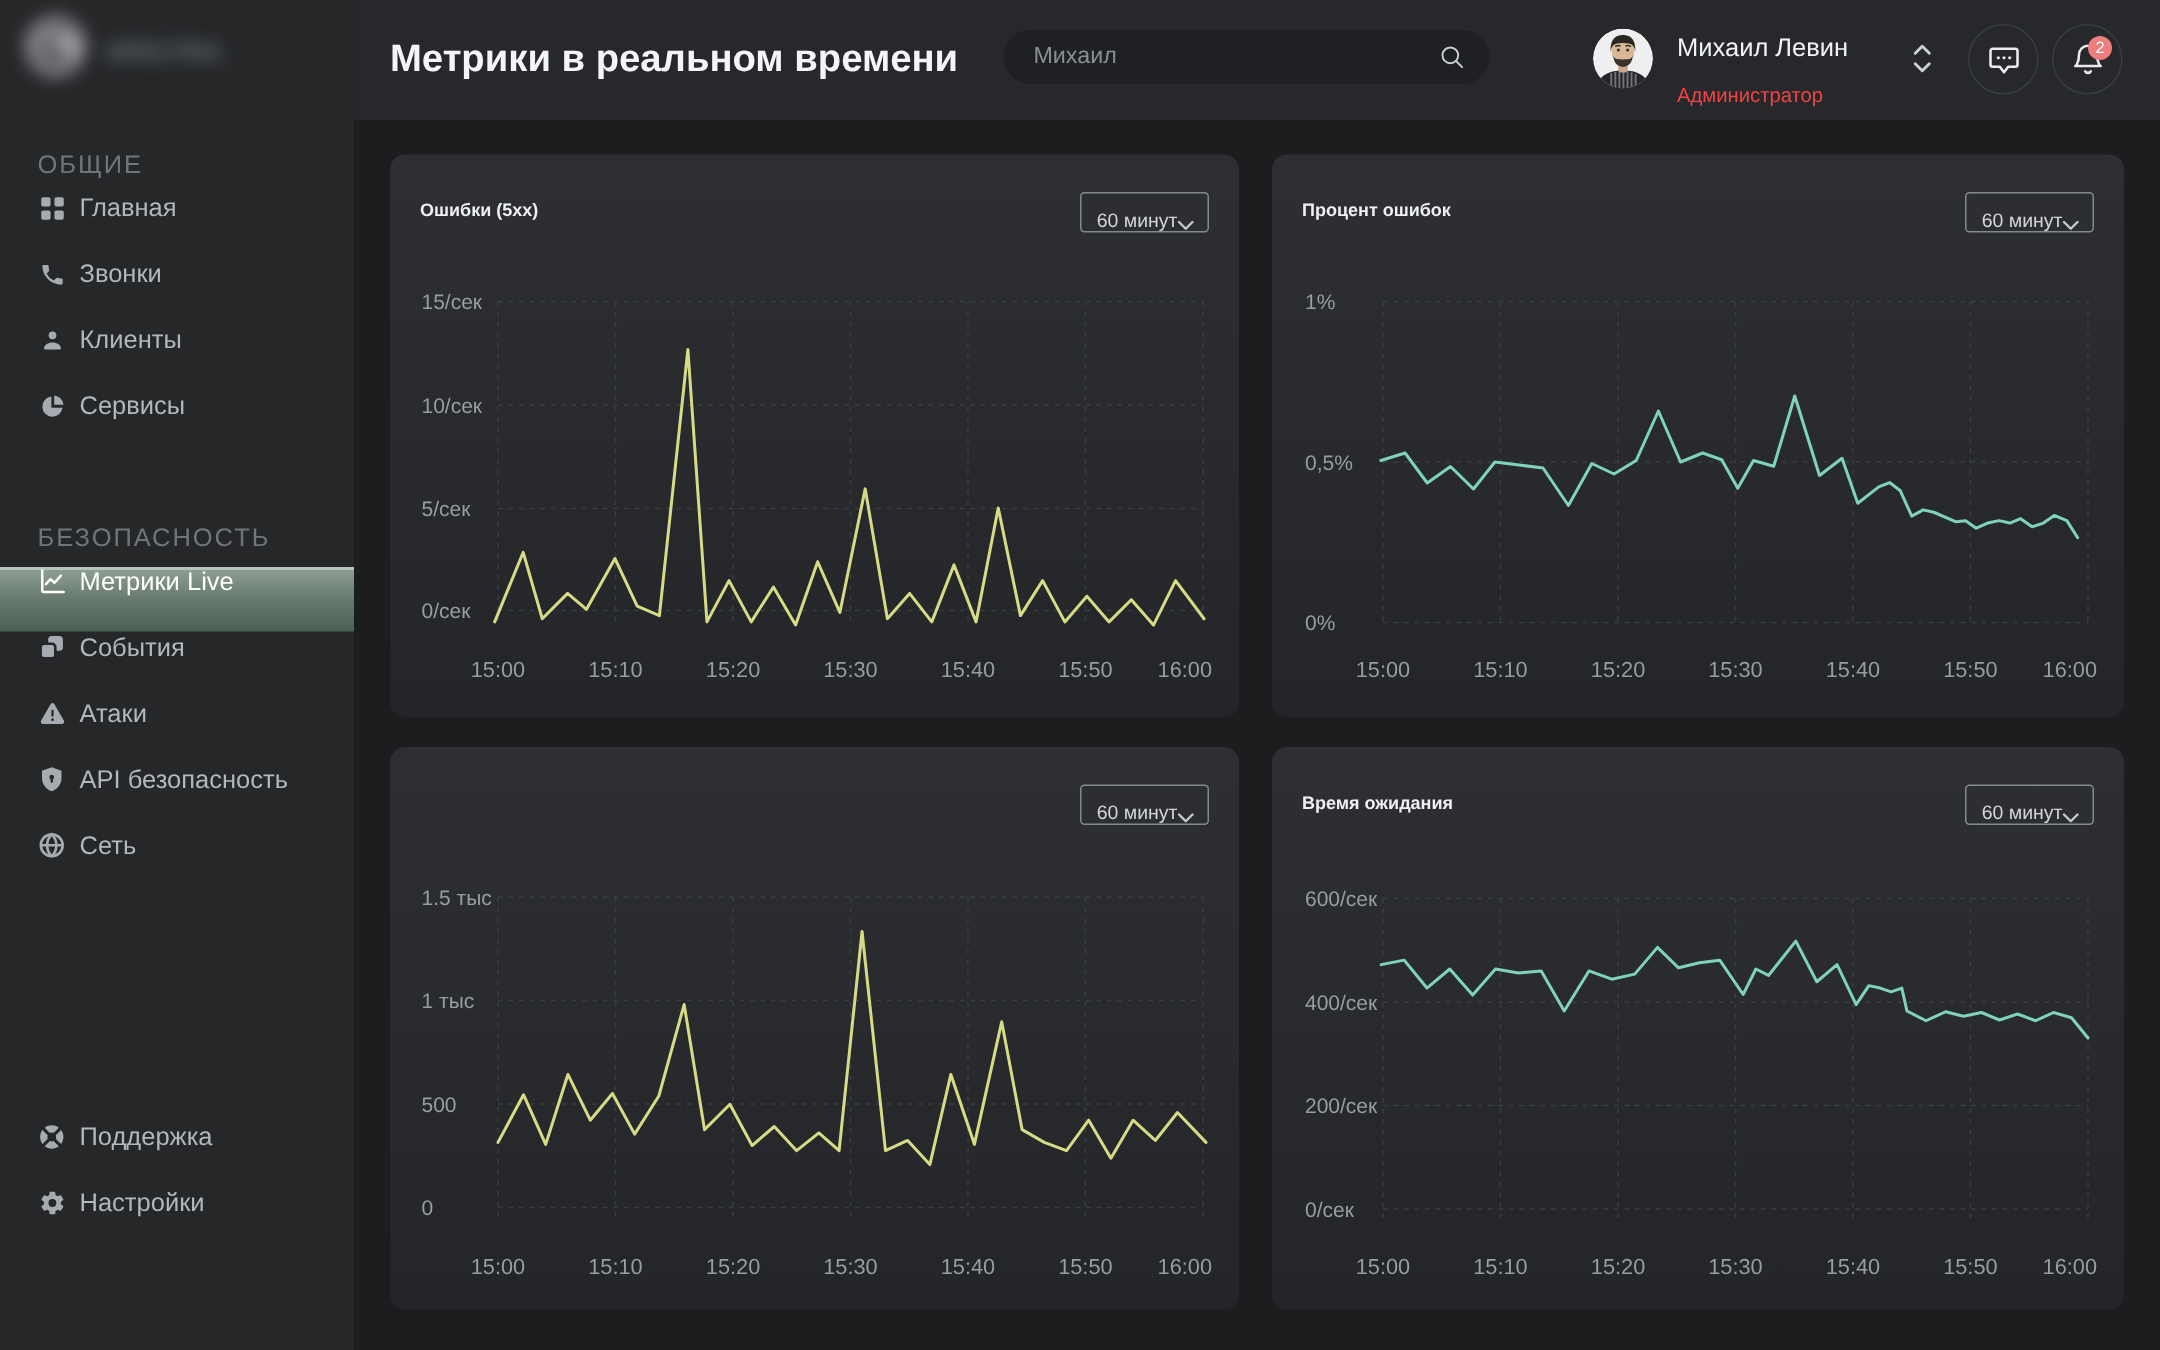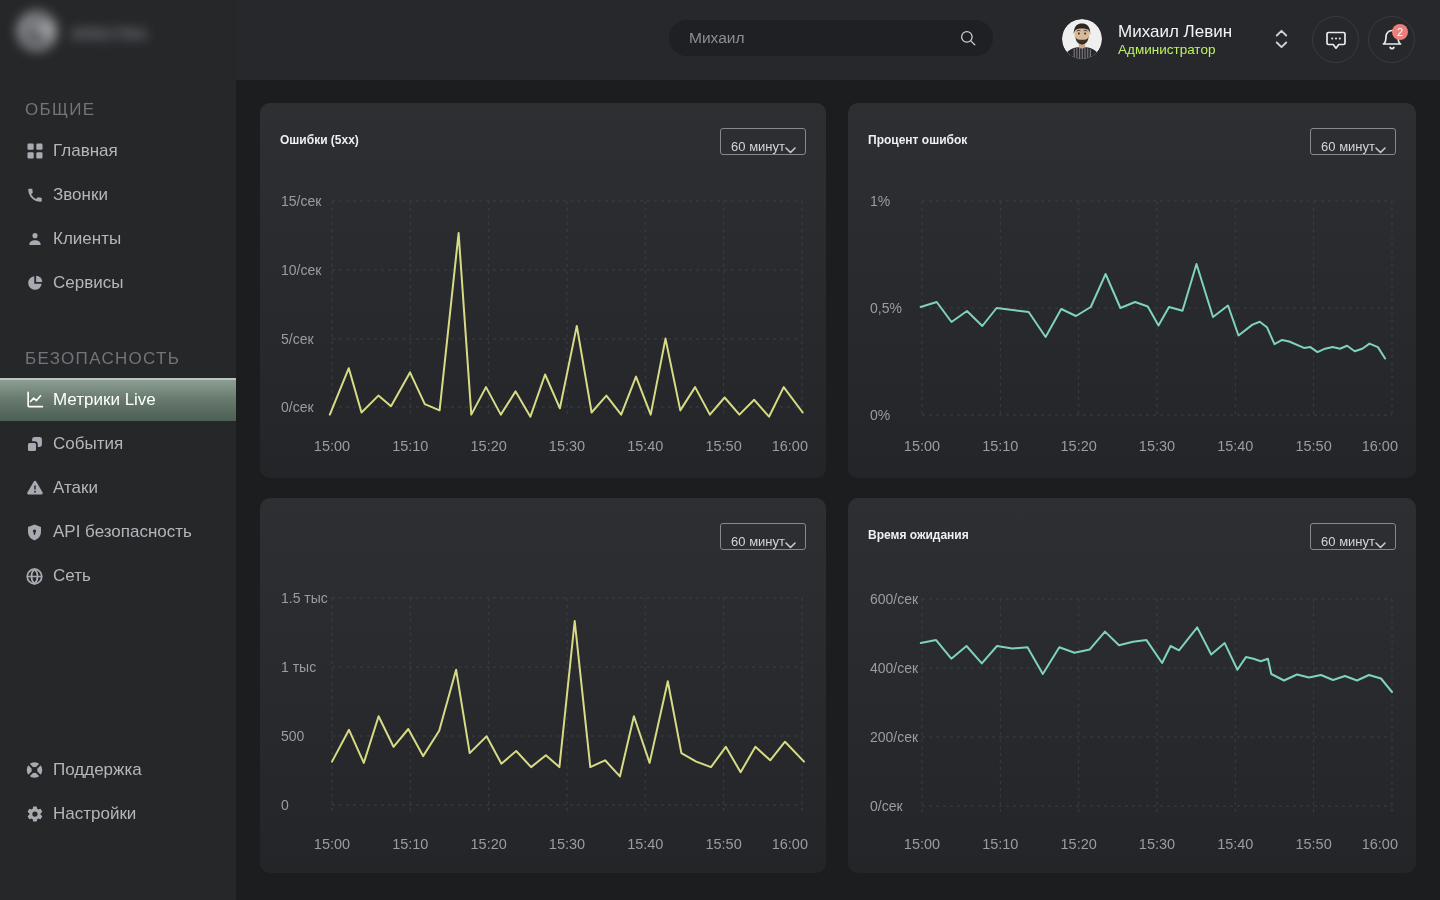--- a/index.html
+++ b/index.html
@@ -2,35 +2,35 @@
 <html lang="ru"><head><meta charset="utf-8">
 <title>Метрики в реальном времени</title>
 <style>
 * { margin:0; padding:0; box-sizing:border-box; }
 html,body { width:1440px; height:900px; overflow:hidden; }
 body { background:#1b1d1f; font-family:"Liberation Sans", sans-serif; position:relative; }
 
 .sidebar { position:absolute; left:0; top:0; width:236px; height:900px; background:#252729; }
 .logo-blur { position:absolute; left:0; top:0; width:200px; height:70px; filter:blur(6px); opacity:.9; }
 .nsec { position:absolute; left:25px; font-size:17px; letter-spacing:1.3px; color:#71757b; }
-.nav-row { position:absolute; left:0; width:236px; display:flex; align-items:center; padding-left:25px; color:#b3b7bc; }
+.nav-row { position:absolute; left:0; width:236px; display:flex; align-items:flex-start; padding-left:25px; color:#b3b7bc; }
 .nav-row .nic { width:19px; height:19px; display:flex; align-items:center; justify-content:center; color:#a7abb1; flex:none; }
 .nav-row .nlb { margin-left:9px; font-size:17px; }
 .nav-row.active { background:linear-gradient(180deg,#91a196 0%,#697b6e 48%,#4c5f55 100%); box-shadow: inset 0 2px 0 rgba(226,235,229,.5); color:#fff; }
 .nav-row.active .nic { color:#fff; }
 
 .header { position:absolute; left:236px; top:0; width:1204px; height:80px; background:#26282b; }
 .htitle { position:absolute; left:24px; top:25px; font-size:25.5px; font-weight:bold; color:#f4f5f6; }
 .search { position:absolute; left:433px; top:20px; width:324px; height:36px; border-radius:18px; background:#1e2023; }
 .search .ph { position:absolute; left:20px; top:9px; font-size:15.5px; color:#8b8f94; }
 .search .sic { position:absolute; right:16px; top:9px; }
 .avatar { position:absolute; left:826px; top:19px; width:40px; height:40px; border-radius:50%; overflow:hidden; }
 .uname { position:absolute; left:882px; top:23px; }
 .uname .n1 { font-size:17px; line-height:18px; color:#f2f3f4; }
-.uname .n2 { font-size:13.5px; line-height:14px; color:#bef264; margin-top:2px; }
+.uname .n2 { font-size:13.5px; line-height:14px; color:#ef4444; margin-top:16px; }
 .updown { position:absolute; left:1039px; top:28px; }
 .hbtn { position:absolute; top:16px; width:47px; height:47px; border-radius:50%; border:1.5px solid #393c40; display:flex; align-items:center; justify-content:center; }
 .hbtn.chat { left:1076px; }
 .hbtn.bell { left:1132px; }
 .badge { position:absolute; left:23px; top:7px; width:16px; height:16px; border-radius:50%; background:#ec7e7e; color:#fff; font-size:11px; display:flex; align-items:center; justify-content:center; }
 
 .card { position:absolute; background:linear-gradient(180deg,#2d2f33 0%,#232528 100%); border-radius:10px; }
 .ctitle { position:absolute; left:20px; top:30px; font-size:12px; font-weight:bold; color:#eef0f2; }
 .dd { position:absolute; right:20px; top:25px; height:27px; border:1px solid #85898d; border-radius:3px; display:flex; align-items:flex-end; gap:0; padding:0 9px 0 10px; font-size:13px; color:#d3d5d7; }
 
@@ -139,20 +139,21 @@
 <div class="nav-row" style="top:792px;height:44px">
       <span class="nic">
         <svg width="18" height="18" viewBox="0 0 24 24">
           <path fill="currentColor" d="M19.4 13c.04-.33.06-.66.06-1s-.02-.67-.06-1l2.1-1.65a.5.5 0 0 0 .12-.64l-2-3.46a.5.5 0 0 0-.6-.22l-2.49 1a7.3 7.3 0 0 0-1.73-1l-.37-2.65A.5.5 0 0 0 13.93 2h-4a.5.5 0 0 0-.5.42l-.37 2.65c-.62.26-1.2.6-1.73 1l-2.48-1a.5.5 0 0 0-.61.22l-2 3.46a.5.5 0 0 0 .12.64L4.47 11c-.04.33-.07.66-.07 1s.03.67.07 1l-2.11 1.65a.5.5 0 0 0-.12.64l2 3.46c.14.24.42.34.61.22l2.48-1c.53.4 1.11.74 1.73 1l.37 2.65c.04.24.25.42.5.42h4c.25 0 .46-.18.5-.42l.37-2.65a7.3 7.3 0 0 0 1.73-1l2.49 1c.23.09.5 0 .6-.22l2-3.46a.5.5 0 0 0-.12-.64L19.4 13zM11.93 15.5a3.5 3.5 0 1 1 0-7 3.5 3.5 0 0 1 0 7z"></path>
         </svg>
       </span>
       <span class="nlb">Настройки</span>
     </div>
 </div>
 <div class="header">
+  <div class="htitle">Метрики в реальном времени</div>
   <div class="search">
       <span class="ph">Михаил</span>
       <span class="sic"><svg width="18" height="18" viewBox="0 0 24 24" fill="none" stroke="#cdd0d4" stroke-width="1.7" stroke-linecap="round">
           <circle cx="10.5" cy="10.5" r="7"></circle>
           <path d="M15.8 15.8L21 21"></path>
         </svg></span>
     </div>
   <div class="avatar"><svg width="40" height="40" viewBox="0 0 40 40">
         <defs>
           <clipPath id="avc">

